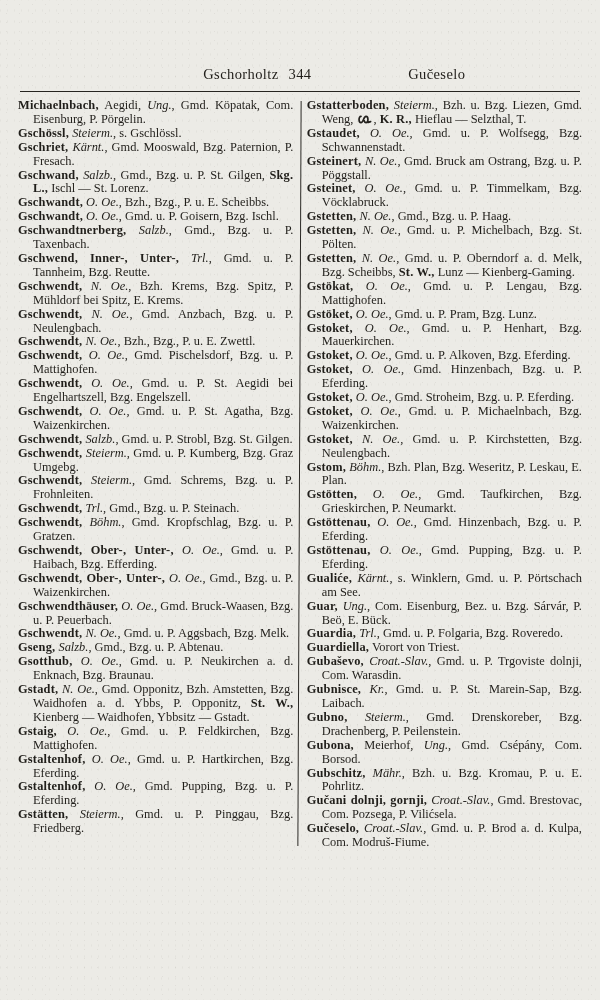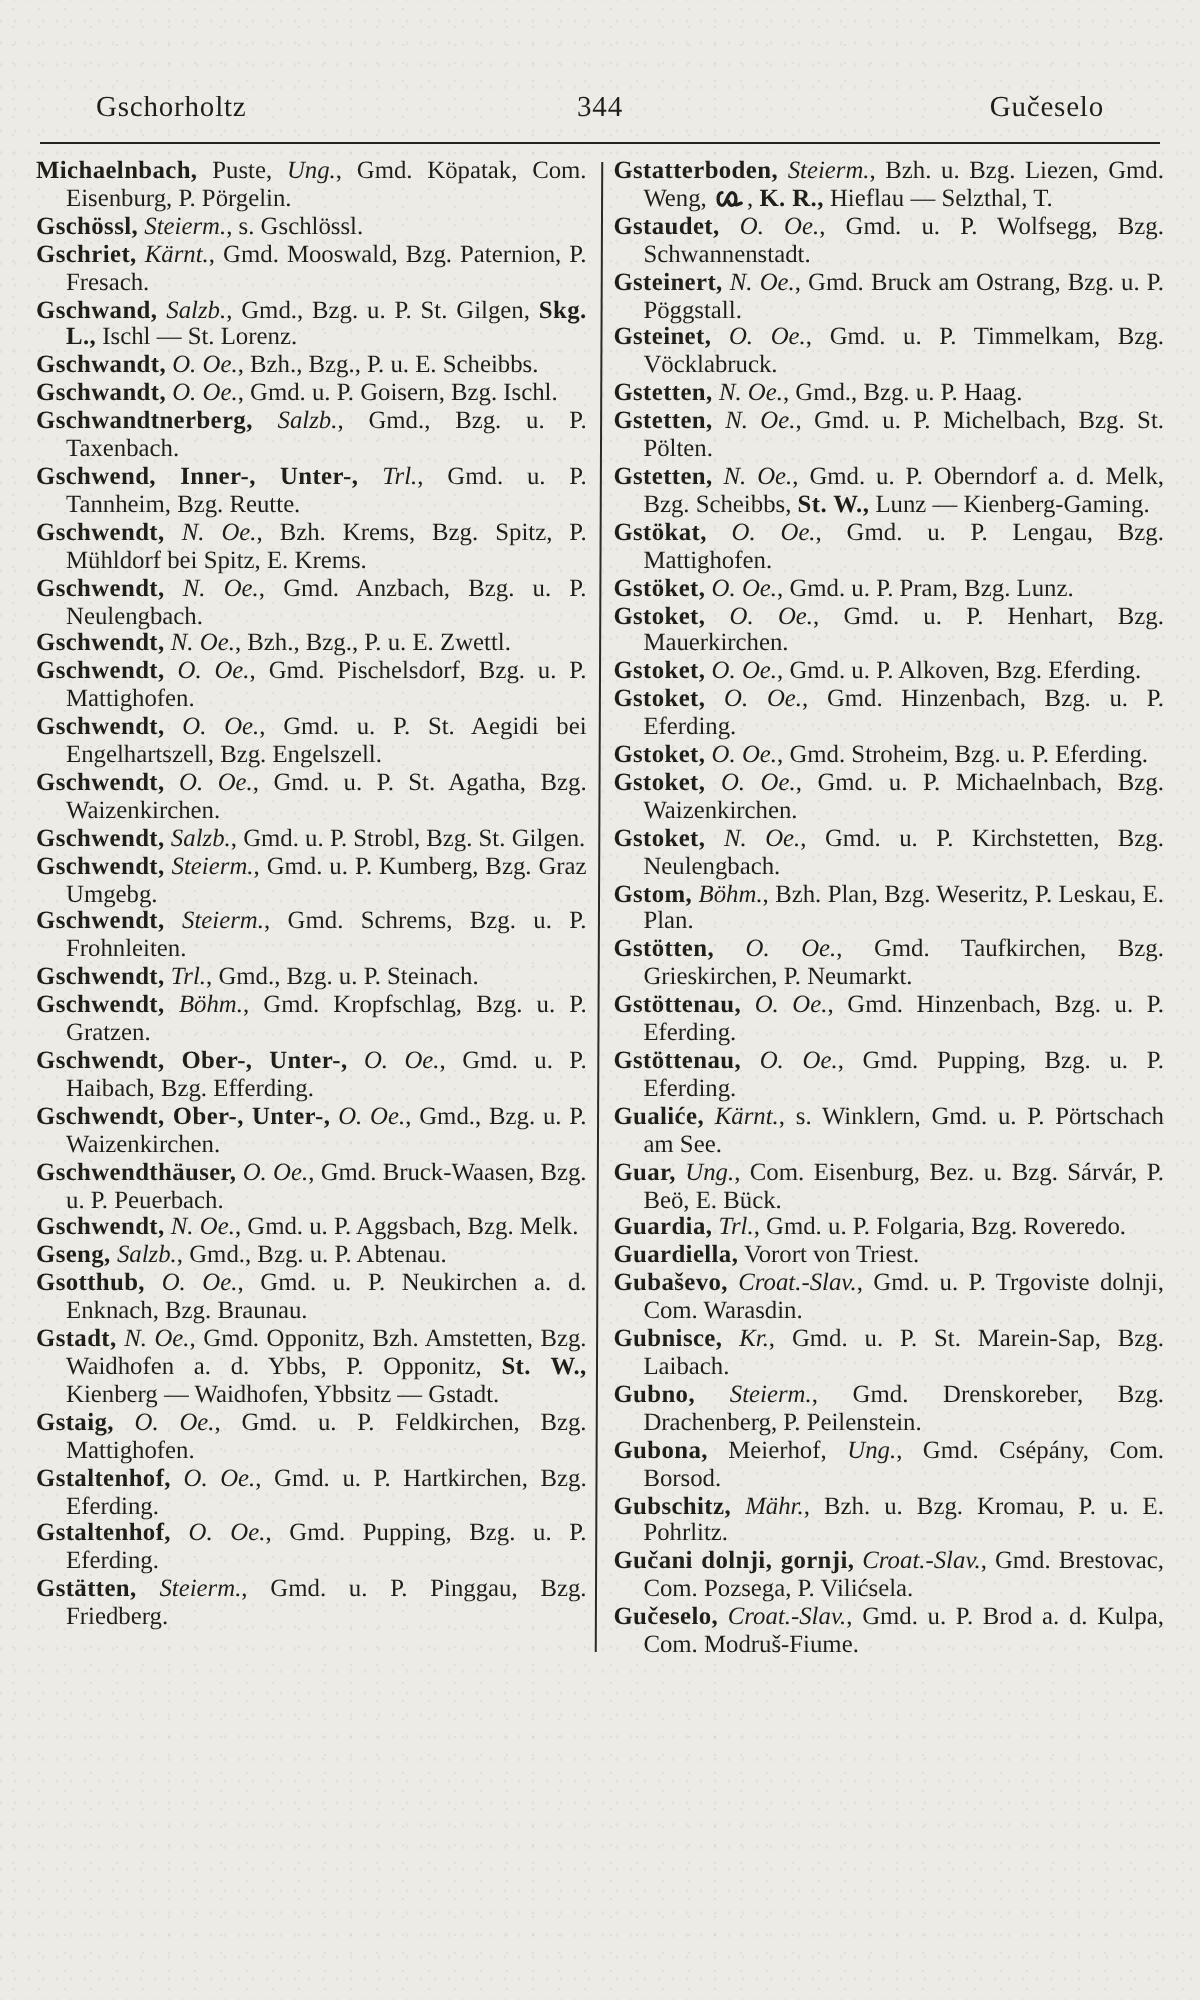--- a/index.html
+++ b/index.html
@@ -17,23 +17,23 @@
       radial-gradient(rgba(120,115,100,0.07) 0.5px, transparent 0.9px),
       #ecebe6;
     background-size:13px 9px, 7px 11px;
     background-position:0 0, 4px 5px;
   }
   .page-header{
     display:grid;grid-template-columns:1fr auto 1fr;align-items:baseline;
     font-size:14.5px;letter-spacing:.4px;
     padding:0 30px 8px 30px;
   }
-  .page-header .lhead{text-align:left;}
-  .page-header .pnum{text-align:center;padding:0 10px;}
-  .page-header .rhead{text-align:right;}
+  .page-header .lhead{text-align:right;}
+  .page-header .pnum{text-align:center;padding:0 10px;margin-top:20px;}
+  .page-header .rhead{text-align:center;}
   .header-rule{border-top:1.6px solid #262420;margin:0 2px 7px 2px;}
   .columns{display:flex;align-items:stretch;}
   .col{
     width:276px;
     font-size:12.4px;line-height:13.9px;
     text-align:justify;
   }
   .col-divider{
     width:1.4px;background:#2c2a26;margin:2px 6px 4px 6px;flex:none;
     transform:skewX(-0.25deg);
@@ -49,21 +49,21 @@
 
 <div class="page">
   <div class="page-header">
     <span class="lhead">Gschorholtz</span>
     <span class="pnum">344</span>
     <span class="rhead">Gučeselo</span>
   </div>
   <div class="header-rule"></div>
   <div class="columns">
     <div class="col" id="col-left">
-        <p class="entry"><span class="s-b">Michaelnbach,</span><span class="s-n"> Puste, </span><span class="s-i">Ung.</span><span class="s-n">, Gmd. Köpatak, Com. Eisenburg, P. Pörgelin.</span></p>
+        <p class="entry"><span class="s-b">Michaelnbach,</span><span class="s-n"> Aegidi, </span><span class="s-i">Ung.</span><span class="s-n">, Gmd. Köpatak, Com. Eisenburg, P. Pörgelin.</span></p>
         <p class="entry"><span class="s-b">Gschössl,</span><span class="s-n"> </span><span class="s-i">Steierm.</span><span class="s-n">, s. Gschlössl.</span></p>
         <p class="entry"><span class="s-b">Gschriet,</span><span class="s-n"> </span><span class="s-i">Kärnt.</span><span class="s-n">, Gmd. Mooswald, Bzg. Paternion, P. Fresach.</span></p>
         <p class="entry"><span class="s-b">Gschwand,</span><span class="s-n"> </span><span class="s-i">Salzb.</span><span class="s-n">, Gmd., Bzg. u. P. St. Gilgen, </span><span class="s-b">Skg. L.,</span><span class="s-n"> Ischl — St. Lorenz.</span></p>
         <p class="entry"><span class="s-b">Gschwandt,</span><span class="s-n"> </span><span class="s-i">O. Oe.</span><span class="s-n">, Bzh., Bzg., P. u. E. Scheibbs.</span></p>
         <p class="entry"><span class="s-b">Gschwandt,</span><span class="s-n"> </span><span class="s-i">O. Oe.</span><span class="s-n">, Gmd. u. P. Goisern, Bzg. Ischl.</span></p>
         <p class="entry"><span class="s-b">Gschwandtnerberg,</span><span class="s-n"> </span><span class="s-i">Salzb.</span><span class="s-n">, Gmd., Bzg. u. P. Taxenbach.</span></p>
         <p class="entry"><span class="s-b">Gschwend, Inner-, Unter-,</span><span class="s-n"> </span><span class="s-i">Trl.</span><span class="s-n">, Gmd. u. P. Tannheim, Bzg. Reutte.</span></p>
         <p class="entry"><span class="s-b">Gschwendt,</span><span class="s-n"> </span><span class="s-i">N. Oe.</span><span class="s-n">, Bzh. Krems, Bzg. Spitz, P. Mühldorf bei Spitz, E. Krems.</span></p>
         <p class="entry"><span class="s-b">Gschwendt,</span><span class="s-n"> </span><span class="s-i">N. Oe.</span><span class="s-n">, Gmd. Anzbach, Bzg. u. P. Neulengbach.</span></p>
         <p class="entry"><span class="s-b">Gschwendt,</span><span class="s-n"> </span><span class="s-i">N. Oe.</span><span class="s-n">, Bzh., Bzg., P. u. E. Zwettl.</span></p>

